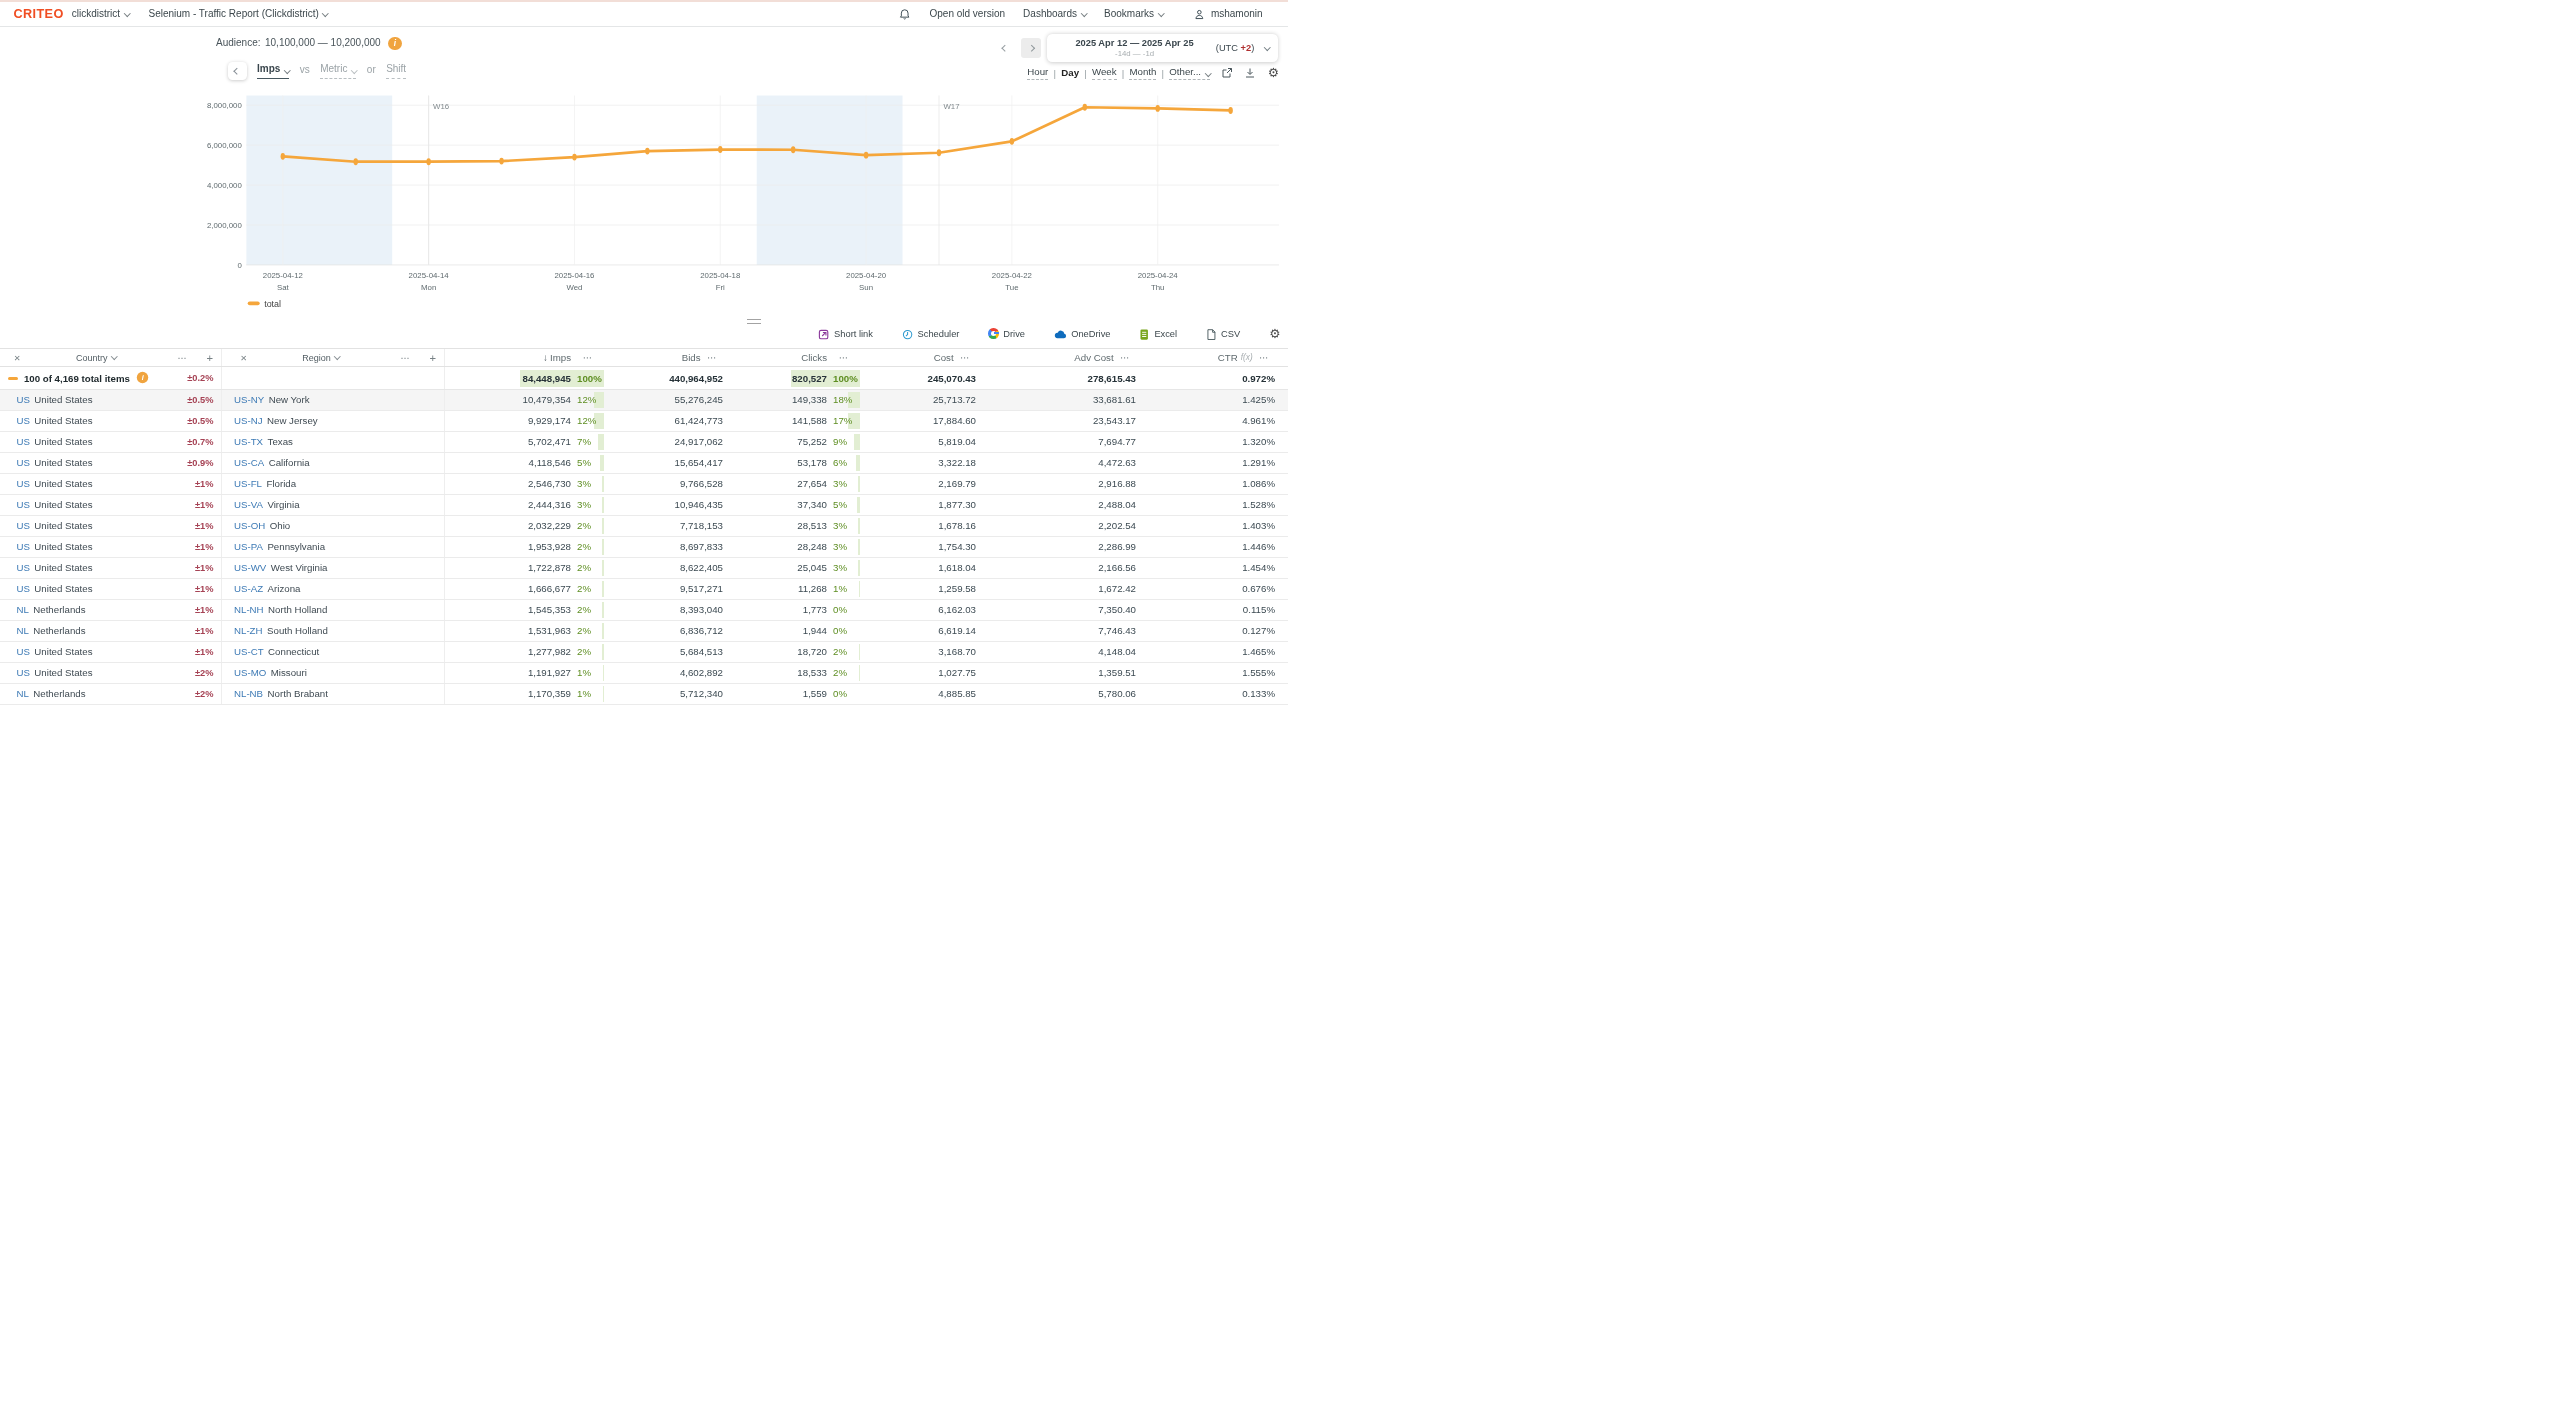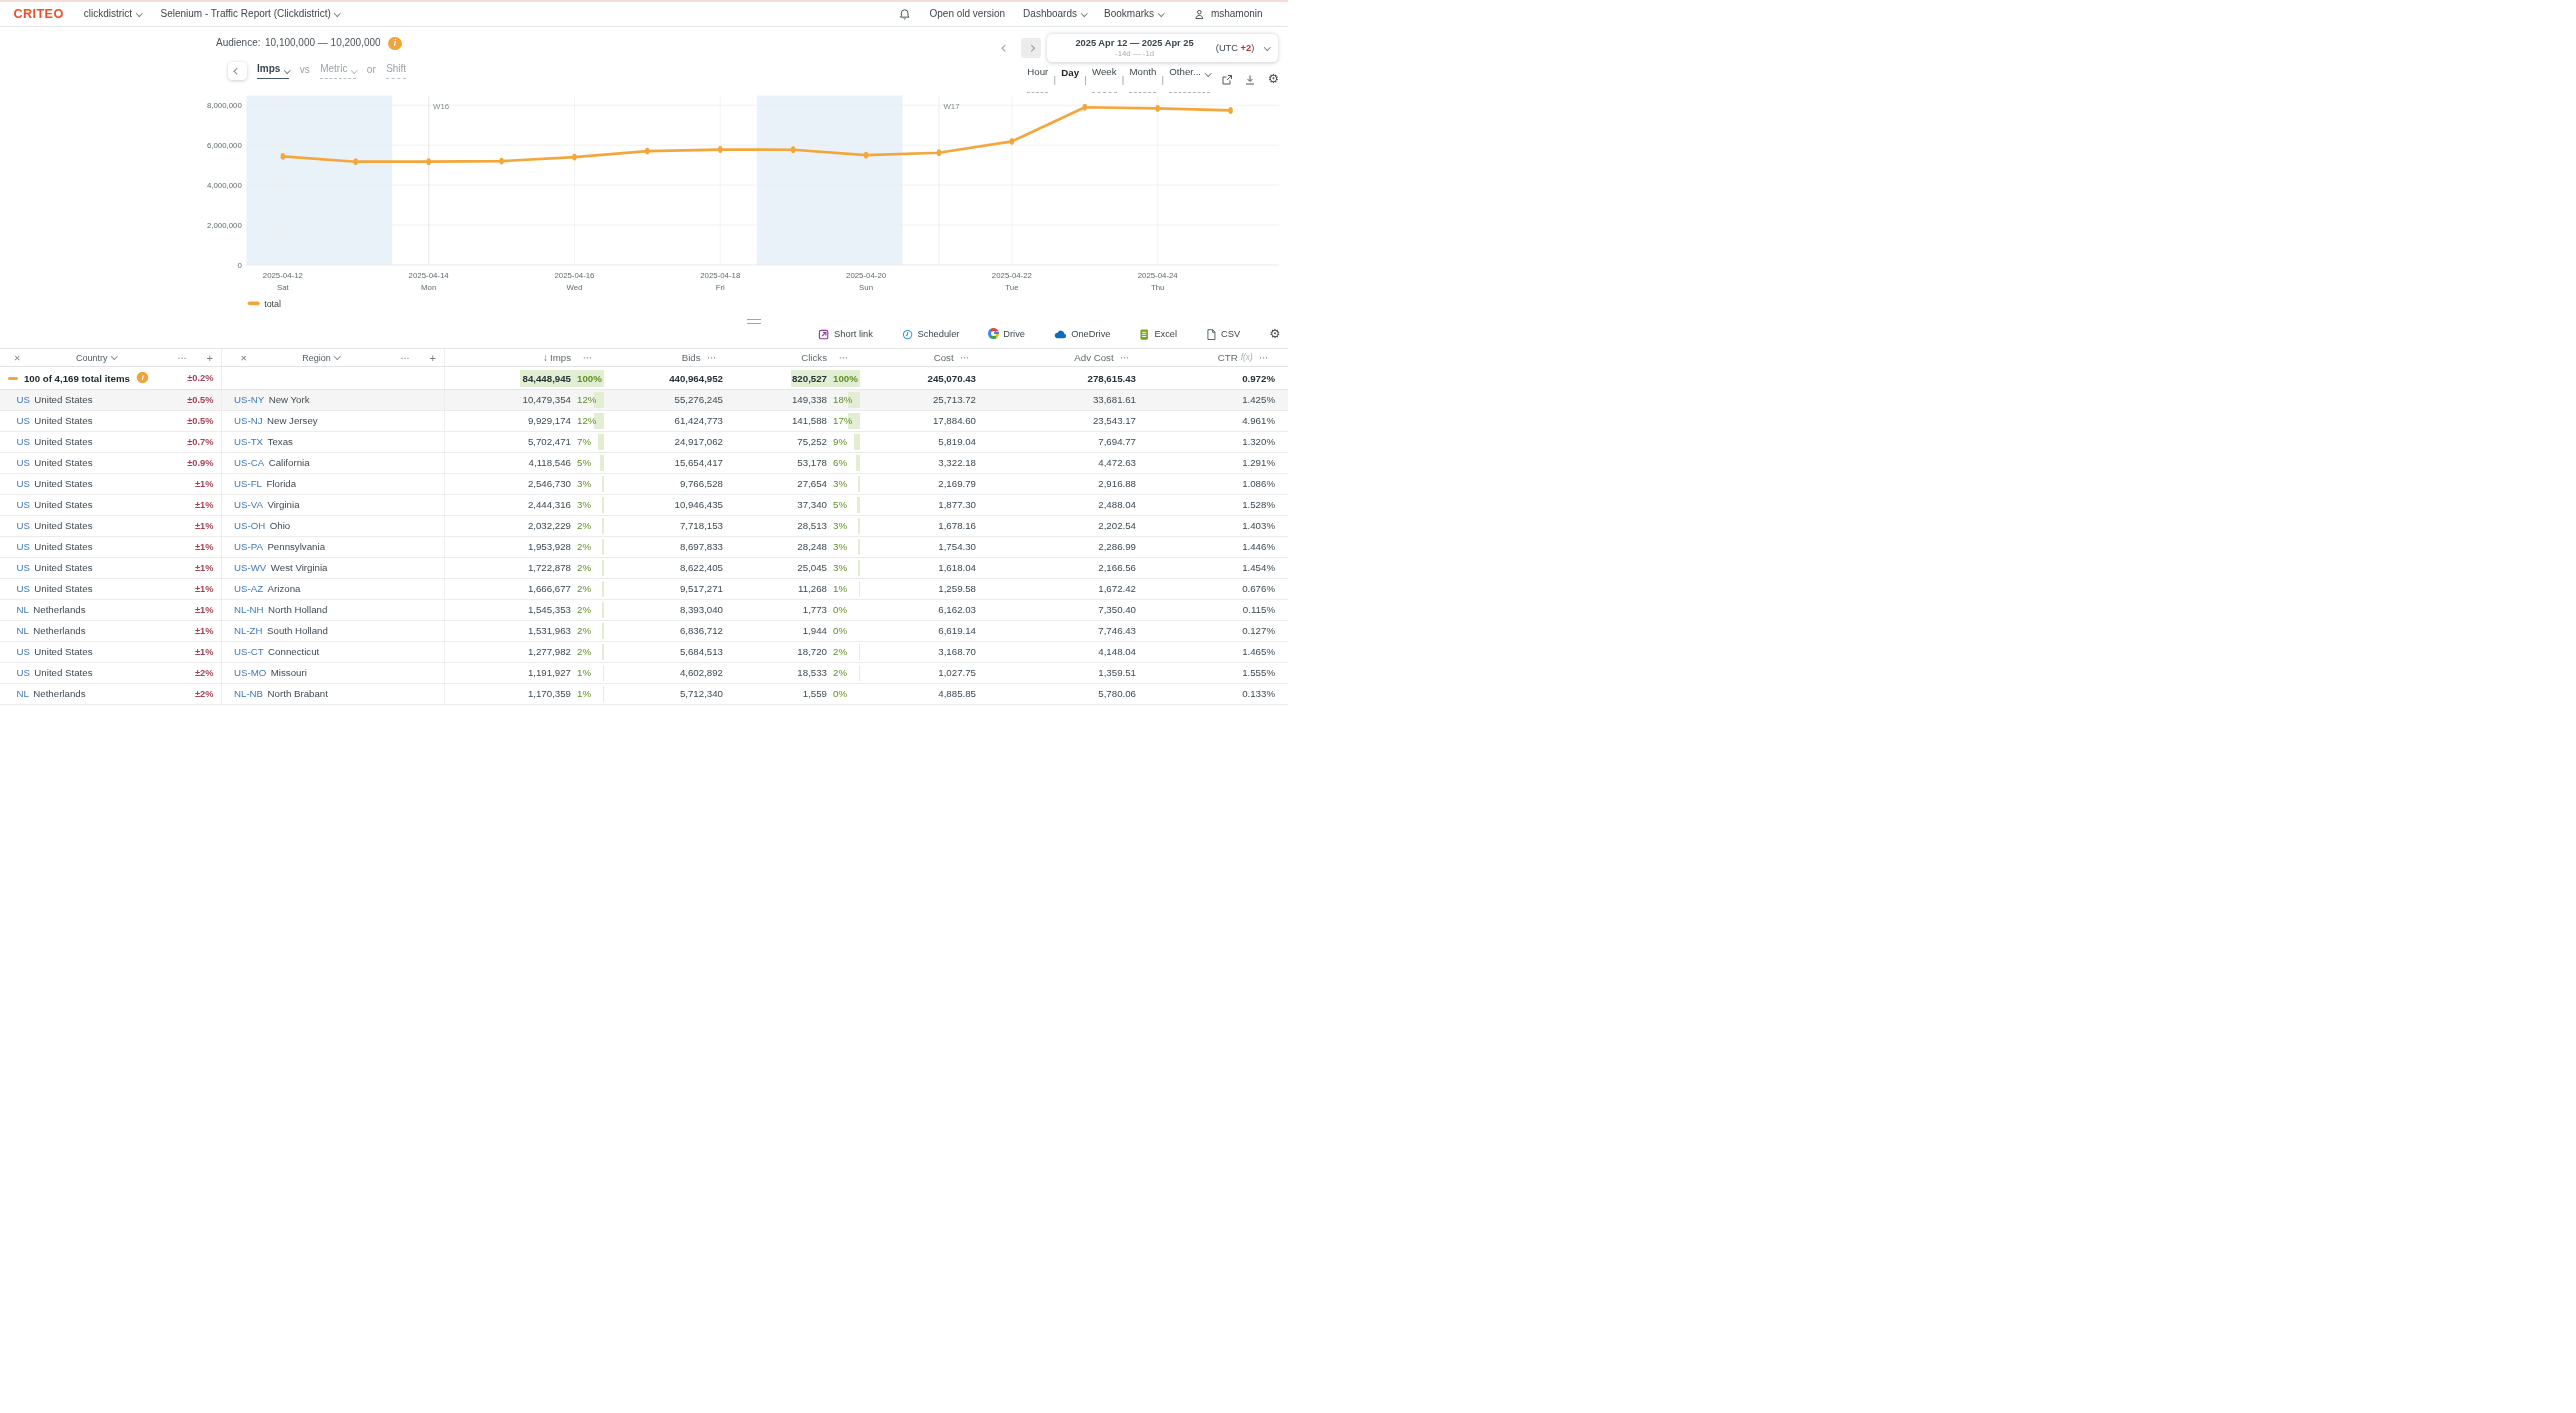--- a/index.html
+++ b/index.html
@@ -10,21 +10,21 @@
   *{box-sizing:border-box;margin:0;padding:0}
   html,body{width:1288px;height:707px;overflow:hidden;background:#fff;
     font-family:"Liberation Sans","DejaVu Sans",sans-serif;color:var(--ink);}
   .abs{position:absolute}
   #page{position:relative;width:1288px;height:707px;background:#fff}
 
   
   #topstrip{left:0;top:0;width:1288px;height:2.2px;background:#f2ded7}
   #topbar{left:0;top:2.2px;width:1288px;height:24.6px;display:flex;align-items:center;
     border-bottom:0.7px solid var(--line);padding:0 13.4px;font-size:10px}
-  #logo{font-weight:800;font-size:12.7px;letter-spacing:0.4px;color:var(--brand);margin-right:20px}
+  #logo{font-weight:800;font-size:12.7px;letter-spacing:0.4px;color:var(--brand);margin-right:8px}
   .tb-item{display:flex;align-items:center;margin-right:19.4px;cursor:pointer;color:#3c474c}
   .chev{display:inline-block;width:4.5px;height:4.5px;border-right:1.2px solid currentColor;
     border-bottom:1.2px solid currentColor;transform:rotate(45deg);margin-left:4.5px;margin-top:-2.2px;opacity:.7}
   .chev-l{transform:rotate(135deg);margin:0}
   .chev-r{transform:rotate(-45deg);margin:0}
   #topbar .spacer{flex:1}
   .tb-right{display:flex;align-items:center;gap:18px;font-size:10px;color:#3c474c}
   .icon-svg{display:inline-block;vertical-align:middle}
 
   
@@ -54,21 +54,21 @@
     display:flex;align-items:center;padding:0 9px;cursor:pointer}
   #date-card .dc-main{flex:1;text-align:center}
   #date-card .dc-title{font-size:9.3px;color:#3a464d;font-weight:600}
   #date-card .dc-sub{font-size:7.8px;color:#a7adb0;margin-top:0.7px}
   #date-card .dc-utc{font-size:9.3px;color:#3a464d;margin:0 6px 0 3px}
   #date-card .dc-utc b{color:#b03030;font-weight:700}
 
   
   #gran-row{right:9px;top:66px;display:flex;align-items:center;gap:11.2px;font-size:9.7px;color:#3c474c}
   #gran-items{display:flex;align-items:center;gap:5.2px}
-  .gran{border-bottom:0.7px dashed #b0b6b9;padding-bottom:15px;cursor:pointer;color:#3c474c}
+  .gran{border-bottom:0.7px dashed #b0b6b9;padding-bottom:2px;cursor:pointer;color:#3c474c}
   .gran.active{border-bottom:none;font-weight:700;color:#222}
   .gsep{color:#9aa2a6}
   .tool-ic{cursor:pointer;color:#4a565c}
 
   
   #chart-svg{left:0;top:88px}
   .ylbl{font-size:10.5px;fill:#5f6a6e;text-anchor:end}
   .xlbl{font-size:10.5px;fill:#5f6a6e;text-anchor:middle}
   .wlbl{font-size:10.5px;fill:#80898d}
   .leglbl{font-size:12px;fill:#444}

